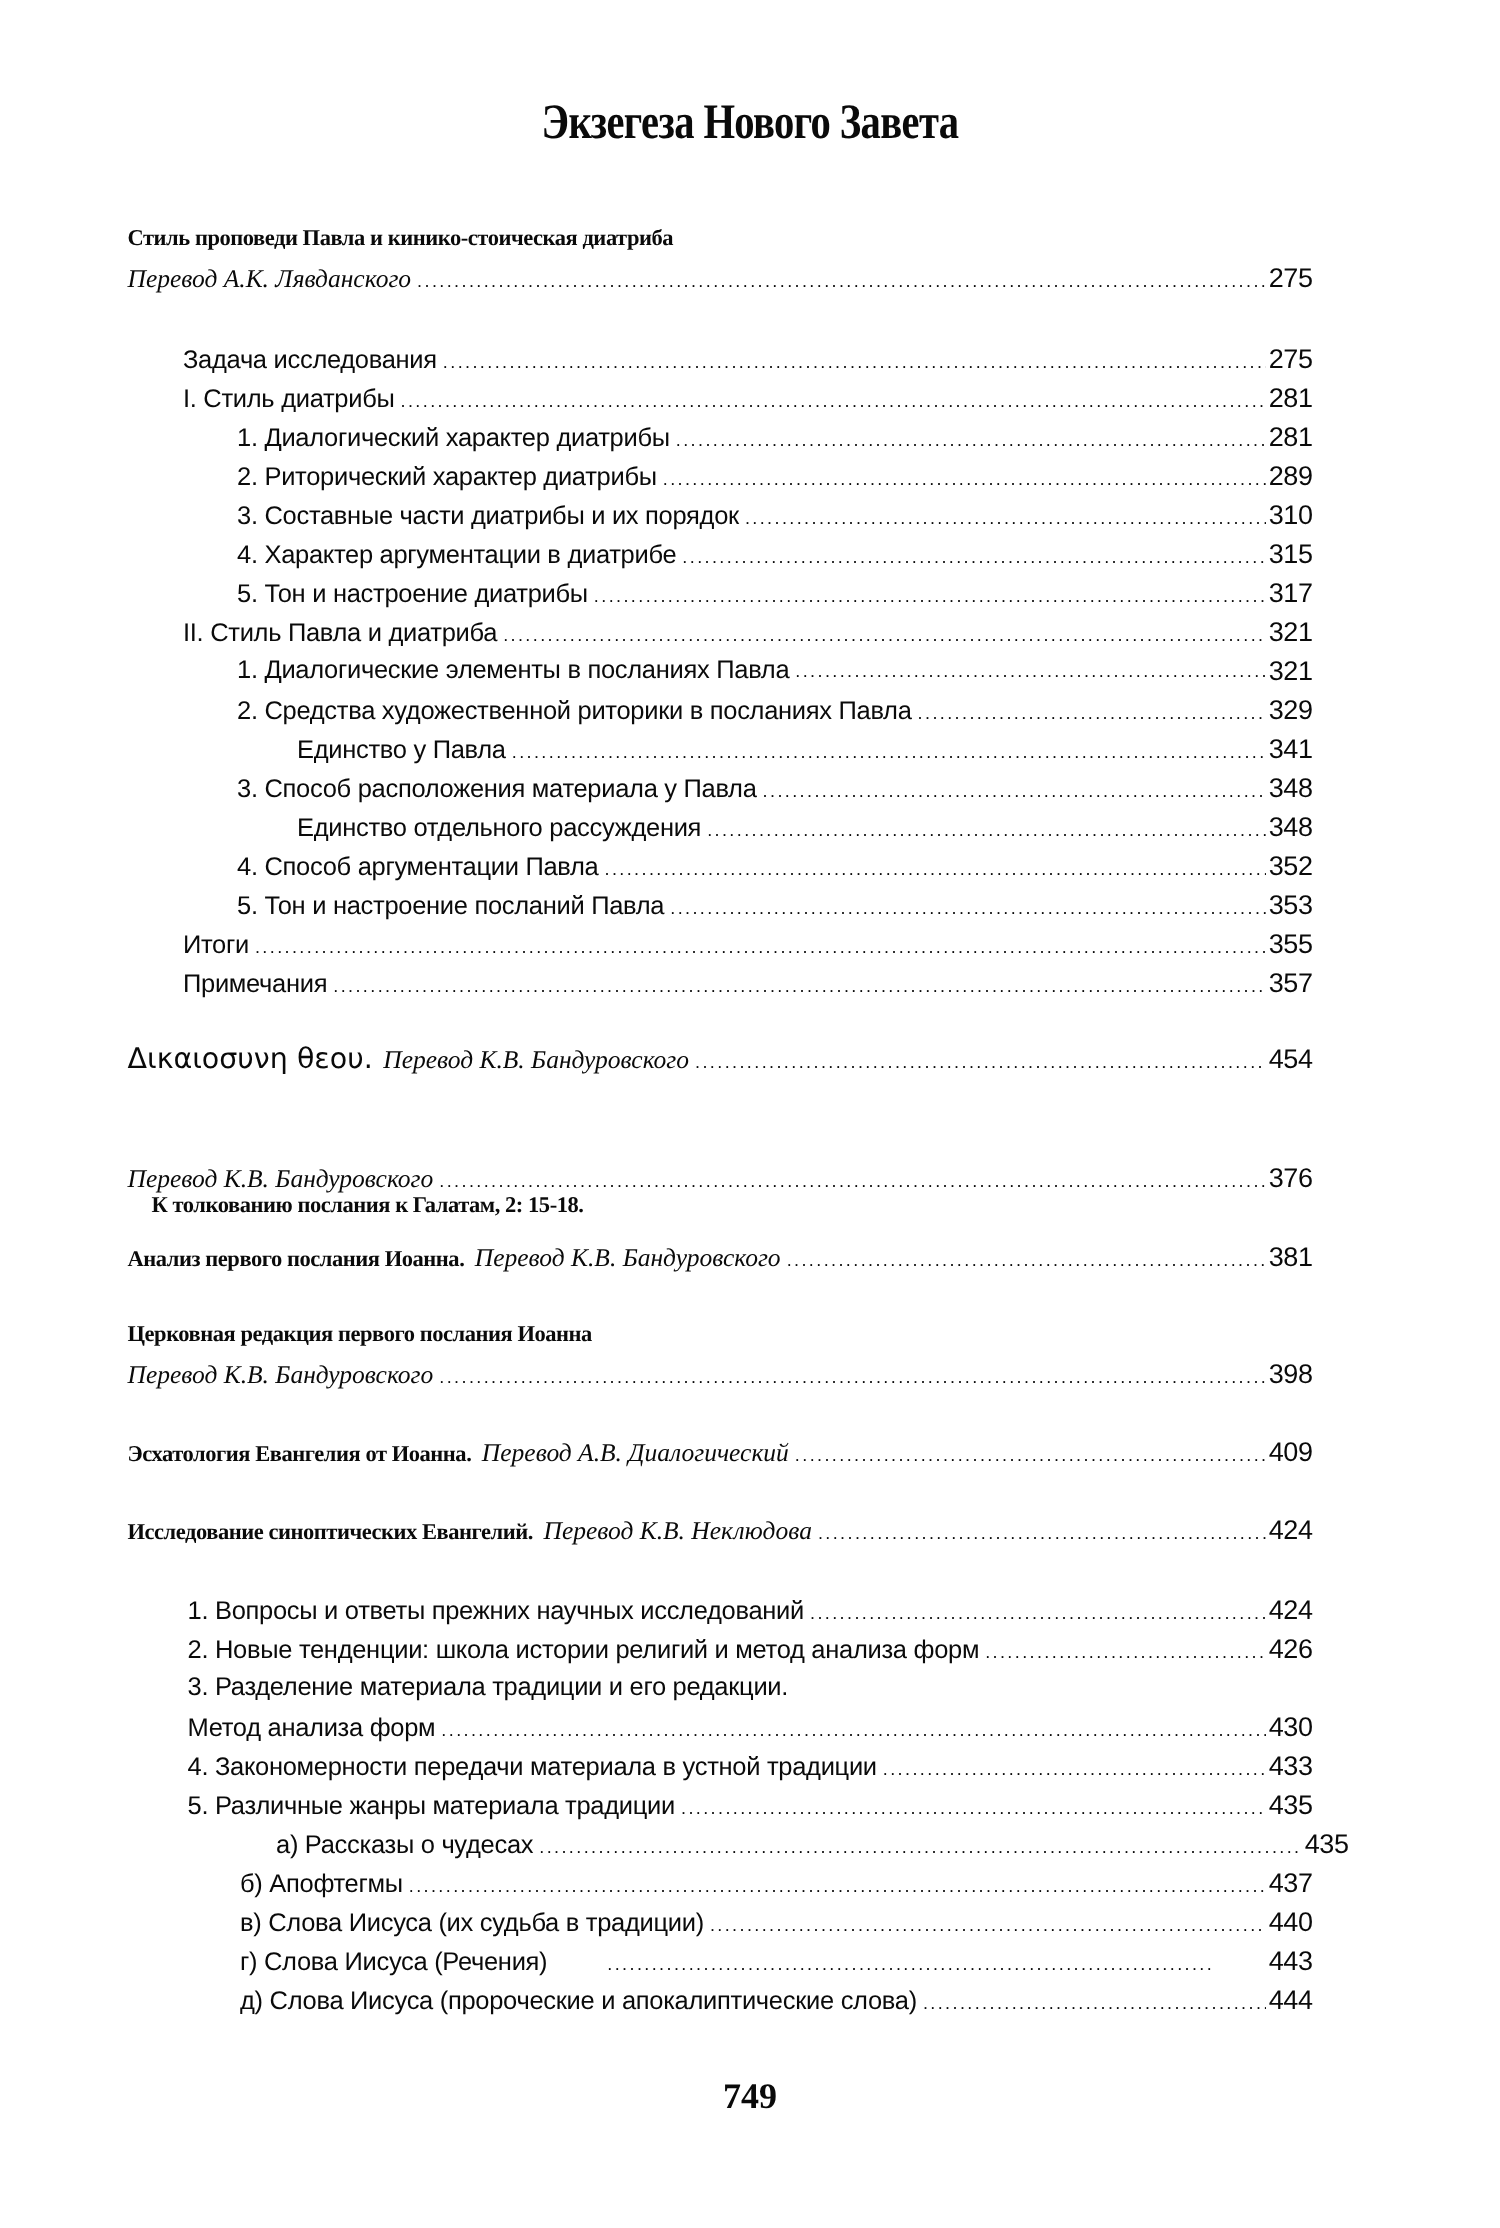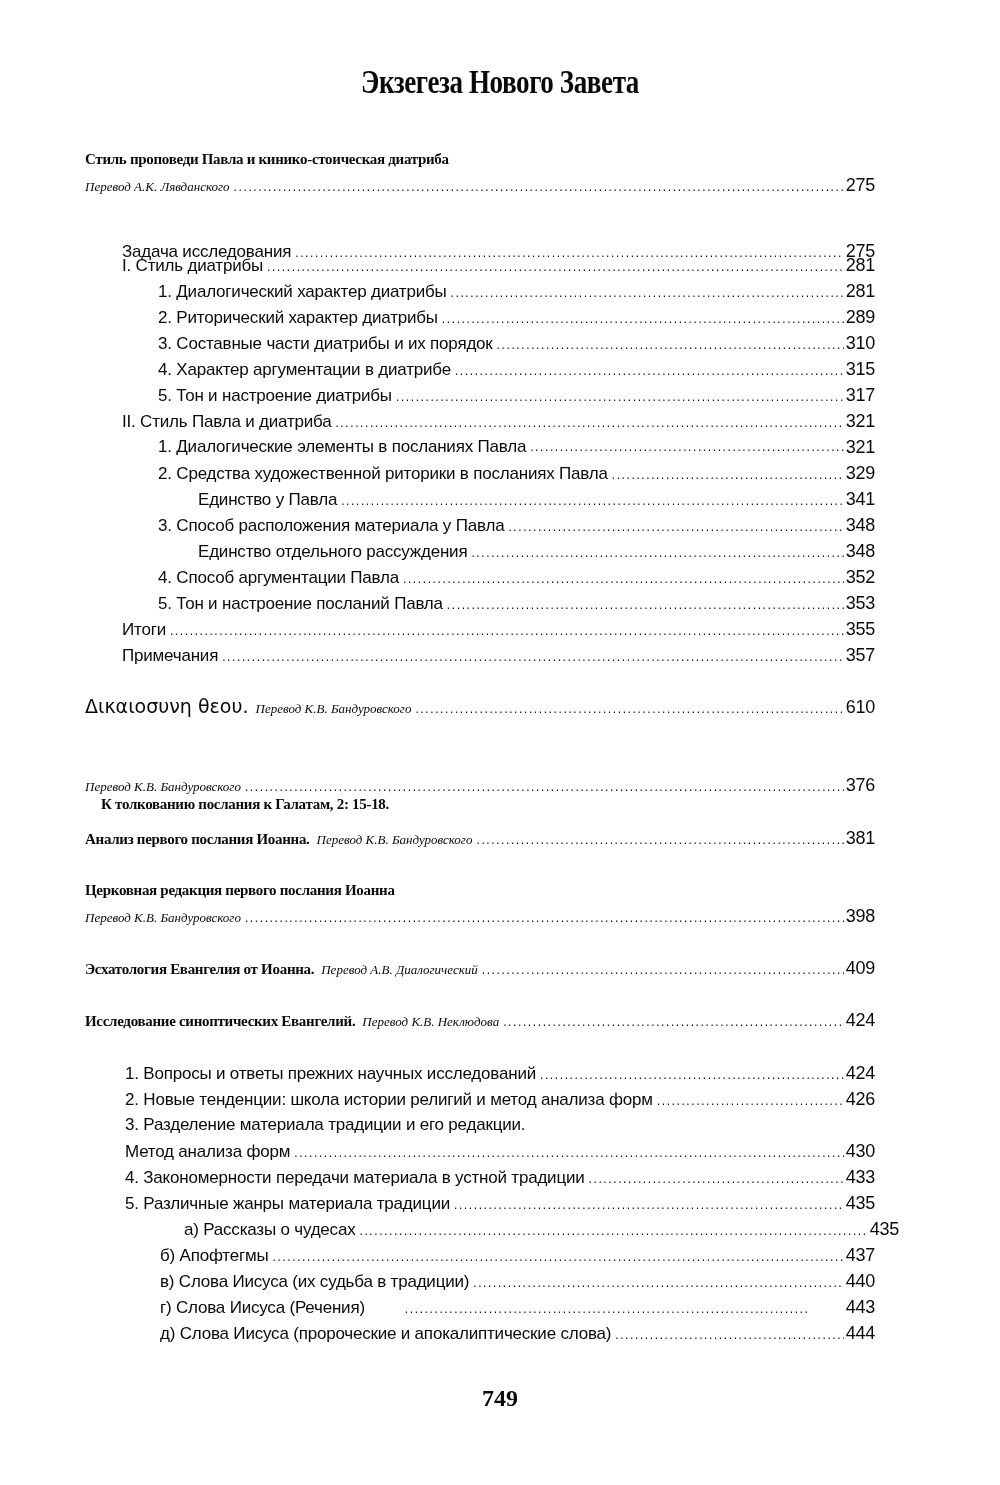--- a/index.html
+++ b/index.html
@@ -66,21 +66,21 @@
     }
     .sec-title {
       font-family: "Liberation Serif", "DejaVu Serif", serif;
       font-weight: bold;
       font-size: 15px;
       letter-spacing: -0.3px;
     }
     .translator {
       font-family: "Liberation Serif", "DejaVu Serif", serif;
       font-style: italic;
-      font-size: 13px;
+      font-size: 17px;
     }
     .greek {
       font-family: "DejaVu Sans", sans-serif;
       font-size: 19px;
     }
     .entry {
       font-family: "Liberation Sans", "DejaVu Sans", sans-serif;
       font-size: 17px;
       letter-spacing: -0.2px;
     }
@@ -104,21 +104,21 @@
 
   <div class="line" style="left:85px; width:790px; top:146px;">
     <span class="txt sec-title">Стиль проповеди Павла и кинико-стоическая диатриба</span>
   </div>
   <div class="line" style="left:85px; width:790px; top:172px;">
     <span class="txt translator">Перевод А.К. Лявданского</span>
     <span class="dots"></span>
     <span class="pg">275</span>
   </div>
 
-  <div class="line entry" style="left:122px; width:753px; top:238px;">
+  <div class="line entry" style="left:122px; width:753px; top:226px;">
     <span class="txt">Задача исследования</span>
     <span class="dots"></span>
     <span class="pg">275</span>
   </div>
   <div class="line entry" style="left:122px; width:753px; top:252px;">
     <span class="txt">I. Стиль диатрибы</span>
     <span class="dots"></span>
     <span class="pg">281</span>
   </div>
   <div class="line entry" style="left:158px; width:717px; top:278px;">
@@ -194,21 +194,21 @@
   <div class="line entry" style="left:122px; width:753px; top:642px;">
     <span class="txt">Примечания</span>
     <span class="dots"></span>
     <span class="pg">357</span>
   </div>
 
   <div class="line" style="left:85px; width:790px; top:693px;">
     <span class="txt greek">Δικαιοσυνη θεου.</span>
     <span class="txt translator" style="margin-left:7px;">Перевод К.В. Бандуровского</span>
     <span class="dots"></span>
-    <span class="pg">610</span>
+    <span class="pg">454</span>
   </div>
 
   <div class="line" style="left:101px; width:790px; top:746px;margin-top:45px;">
     <span class="txt sec-title">К толкованию послания к Галатам, 2: 15-18.</span>
   </div>
   <div class="line" style="left:85px; width:790px; top:772px;">
     <span class="txt translator">Перевод К.В. Бандуровского</span>
     <span class="dots"></span>
     <span class="pg">376</span>
   </div>

